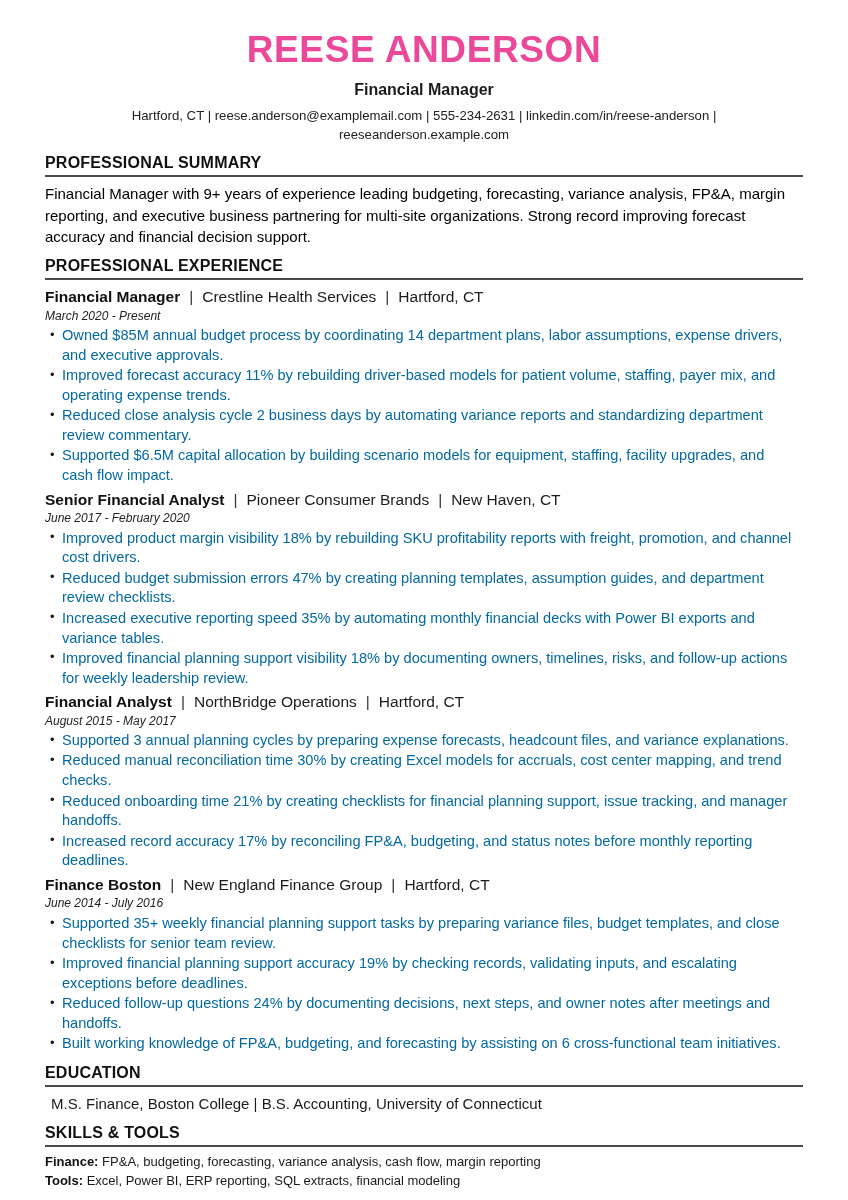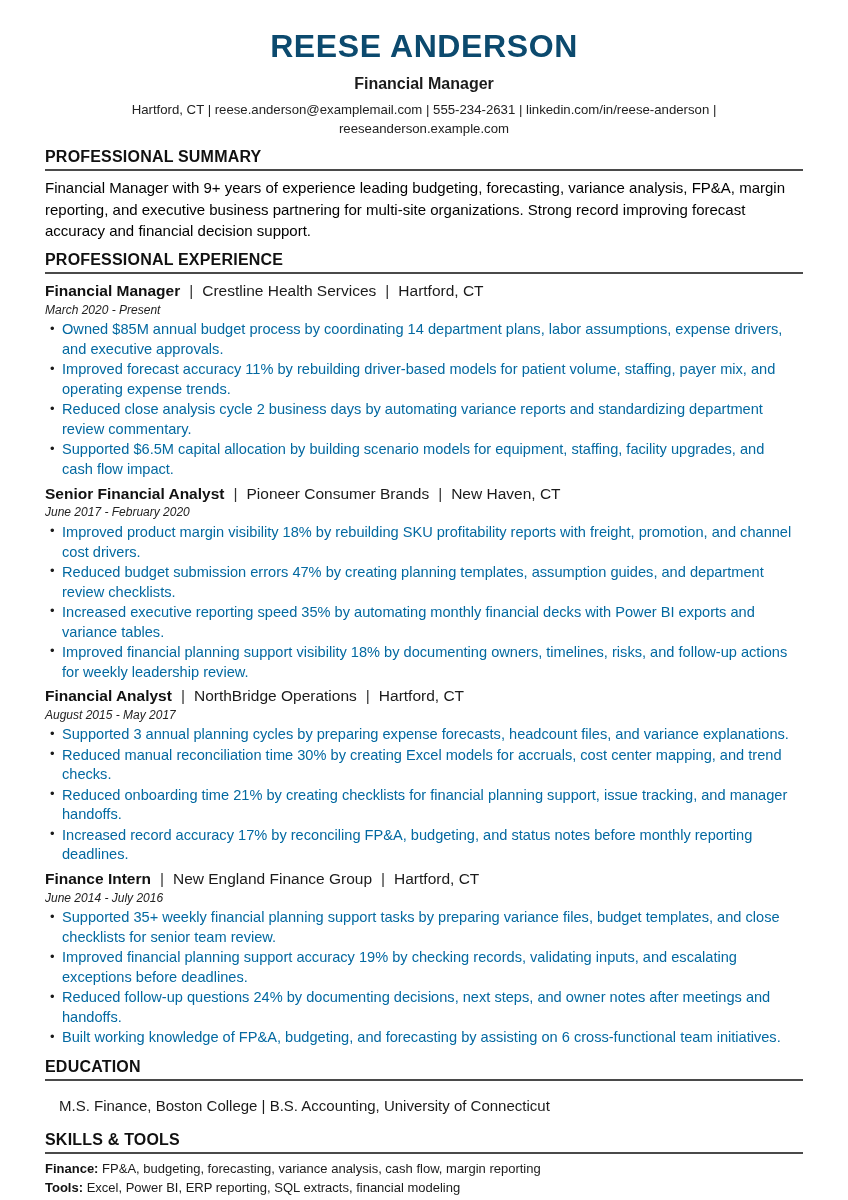--- a/index.html
+++ b/index.html
@@ -19,25 +19,25 @@
     width: 848px;
     min-height: 1200px;
     box-sizing: border-box;
     padding: 28px 45px 18px 45px;
     background: #ffffff;
   }
 
   
   .hdr { text-align: center; }
   .hdr-name {
-    font-size: 32px;
+    font-size: 37px;
     font-weight: bold;
     letter-spacing: 0.6px;
     line-height: 1.18;
-    color: #0c4a6e;
+    color: #ec4899;
     margin: 0 0 8px 0;
   }
   .hdr-role {
     font-size: 16px;
     font-weight: bold;
     color: #1b1b1b;
     line-height: 1.2;
     margin: 0 0 8px 0;
   }
   .hdr-contact {
@@ -112,21 +112,21 @@
     top: -0.5px;
     font-size: 13px;
     color: #1b1b1b;
   }
 
   
   .edu-line {
     font-size: 15px;
     line-height: 1.4;
     color: #1b1b1b;
-    margin: 14px;
+    margin: 6px;
   }
 
   
   .skill-line {
     font-size: 13px;
     line-height: 1.44;
     color: #1b1b1b;
     margin: 0;
   }
   .skill-label { font-weight: bold; color: #111111; }
@@ -186,21 +186,21 @@
       <ul class="bullets">
         <li>Supported 3 annual planning cycles by preparing expense forecasts, headcount files, and variance explanations.</li>
         <li>Reduced manual reconciliation time 30% by creating Excel models for accruals, cost center mapping, and trend checks.</li>
         <li>Reduced onboarding time 21% by creating checklists for financial planning support, issue tracking, and manager handoffs.</li>
         <li>Increased record accuracy 17% by reconciling FP&amp;A, budgeting, and status notes before monthly reporting deadlines.</li>
       </ul>
     </div>
 
     <div class="job">
       <div class="job-head">
-        <span class="job-title">Finance Intern</span><span class="job-sep">|</span><span class="job-org">New England Finance Group</span><span class="job-sep">|</span><span class="job-loc">Hartford, CT</span>
+        <span class="job-title">Finance Boston</span><span class="job-sep">|</span><span class="job-org">New England Finance Group</span><span class="job-sep">|</span><span class="job-loc">Hartford, CT</span>
       </div>
       <div class="job-dates">June 2014 - July 2016</div>
       <ul class="bullets">
         <li>Supported 35+ weekly financial planning support tasks by preparing variance files, budget templates, and close checklists for senior team review.</li>
         <li>Improved financial planning support accuracy 19% by checking records, validating inputs, and escalating exceptions before deadlines.</li>
         <li>Reduced follow-up questions 24% by documenting decisions, next steps, and owner notes after meetings and handoffs.</li>
         <li>Built working knowledge of FP&amp;A, budgeting, and forecasting by assisting on 6 cross-functional team initiatives.</li>
       </ul>
     </div>
   </div>

